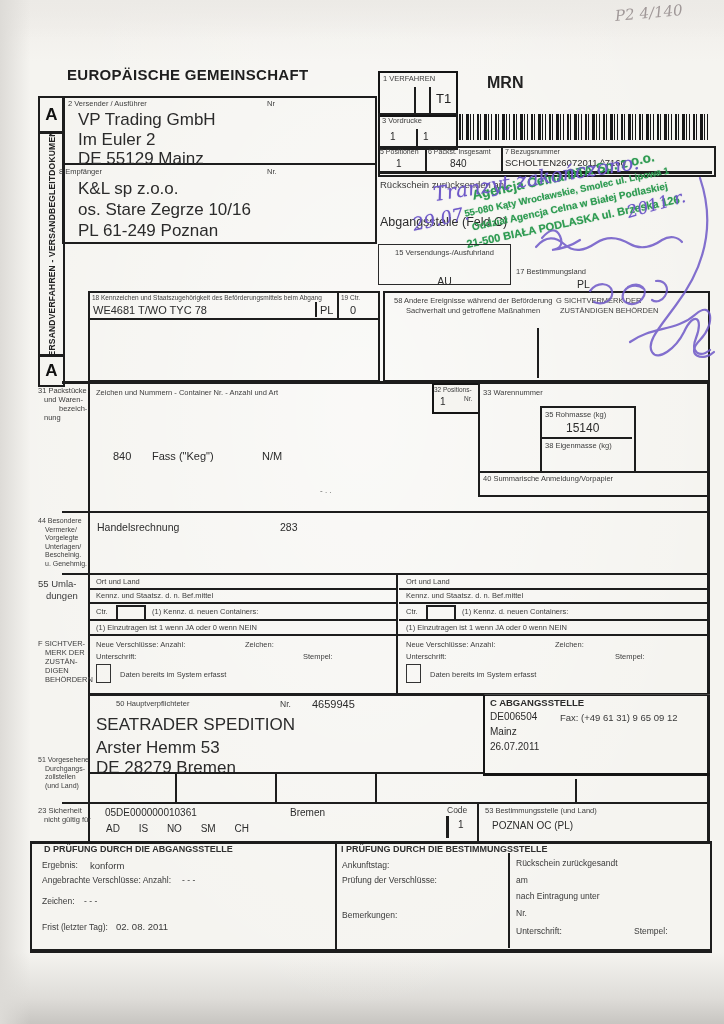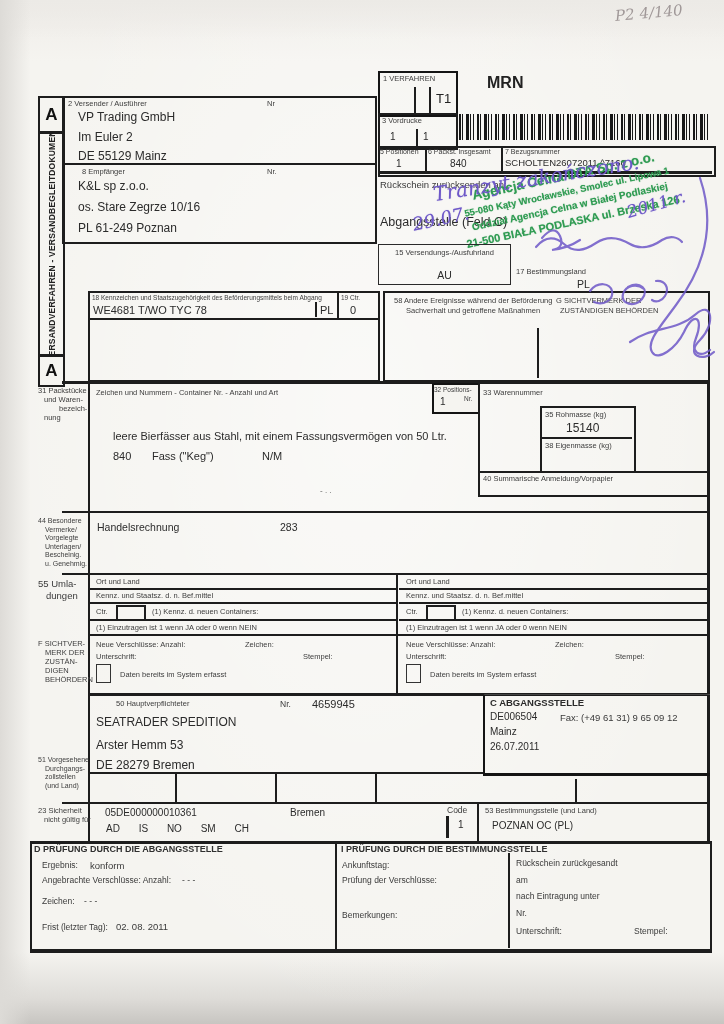--- a/index.html
+++ b/index.html
@@ -14,21 +14,21 @@
   .edgeT{position:absolute;left:0;top:0;width:100%;height:46px;
     background:linear-gradient(180deg,#eceae6 0%,rgba(245,244,240,0) 85%);}
   .a{position:absolute;white-space:nowrap;}
   .lbl{font-size:7.5px;color:#3d3d3d;}
   .lbl7{font-size:7px;color:#3d3d3d;}
   .lbl65{font-size:6.5px;color:#3d3d3d;}
   .lbl85{font-size:8.5px;color:#3a3a3a;}
   .lbl95{font-size:9.5px;color:#3a3a3a;}
   .val{font-size:11px;color:#2b2b2b;}
   .val10{font-size:10px;color:#2b2b2b;}
-  .val115{font-size:12px;color:#2b2b2b;}
+  .val115{font-size:17px;color:#2b2b2b;}
   .b2{border:2px solid #1d1d1d;}
   .b25{border:2.5px solid #141414;}
   .b15{border:1.5px solid #2a2a2a;}
   .hl{position:absolute;background:#1d1d1d;}
   .vl{position:absolute;background:#1d1d1d;}
   .bold{font-weight:bold;}
   .vstrip{writing-mode:vertical-rl;transform:rotate(180deg);font-weight:bold;
     font-size:8.5px;letter-spacing:.2px;color:#222;}
   .barcode{background:
     repeating-linear-gradient(90deg,#171717 0 2px,transparent 2px 3px,#171717 3px 4px,
@@ -44,35 +44,36 @@
 </style>
 </head>
 <body>
 
 <div class="page">
   <div class="edgeT"></div>
   <div class="edgeL"></div>
 
   <div class="a pencil" style="left:615px;top:4px;font-size:15px;transform:rotate(-5deg);">P2 4/140</div>
 
+  <div class="a bold" style="left:67px;top:66px;font-size:15px;color:#1e1e1e;letter-spacing:.3px;">EUROPÄISCHE GEMEINSCHAFT</div>
 
   <div class="a b2" style="left:38px;top:96px;width:23px;height:33px;text-align:center;line-height:33px;font-size:17px;font-weight:bold;color:#111;">A</div>
   <div class="a b2" style="left:38px;top:132px;width:23px;height:220px;display:flex;align-items:center;justify-content:center;overflow:hidden;">
     <span class="vstrip">VERSANDVERFAHREN - VERSANDBEGLEITDOKUMENT</span>
   </div>
   <div class="a b2" style="left:38px;top:355px;width:23px;height:28px;text-align:center;line-height:28px;font-size:17px;font-weight:bold;color:#111;">A</div>
 
   <div class="a b2" style="left:62px;top:96px;width:311px;height:144px;"></div>
   <div class="hl" style="left:62px;top:163px;width:313px;height:2px;"></div>
   <div class="a lbl" style="left:68px;top:99px;">2 Versender / Ausführer</div>
   <div class="a lbl" style="left:267px;top:99px;">Nr</div>
   <div class="a val115" style="left:78px;top:110px;">VP Trading GmbH</div>
   <div class="a val115" style="left:78px;top:130px;">Im Euler 2</div>
   <div class="a val115" style="left:78px;top:149px;">DE 55129 Mainz</div>
-  <div class="a lbl" style="left:82px;top:167px;">8 Empfänger</div>
+  <div class="a lbl" style="left:59px;top:167px;">8 Empfänger</div>
   <div class="a lbl" style="left:267px;top:167px;">Nr.</div>
   <div class="a val115" style="left:78px;top:179px;">K&amp;L sp z.o.o.</div>
   <div class="a val115" style="left:78px;top:200px;">os. Stare Zegrze 10/16</div>
   <div class="a val115" style="left:78px;top:221px;">PL 61-249 Poznan</div>
 
   <div class="a b25" style="left:378px;top:71px;width:76px;height:42px;"></div>
   <div class="a lbl" style="left:383px;top:74px;">1  VERFAHREN</div>
   <div class="vl" style="left:414px;top:87px;width:2px;height:26px;"></div>
   <div class="vl" style="left:429px;top:87px;width:2px;height:26px;"></div>
   <div class="a" style="left:436px;top:91px;font-size:13px;color:#222;">T1</div>
@@ -106,21 +107,21 @@
     <div style="font-size:10px;margin-top:4px;">Oddział Agencja Celna w Białej Podlaskiej</div>
     <div style="font-size:11px;margin-top:4px;">21-500 BIAŁA PODLASKA ul. Brzeska 126</div>
   </div>
 
   <div class="a ink" style="left:432px;top:166px;font-size:20px;transform:rotate(-9deg);">Tranzyt zakończono.</div>
   <div class="a ink" style="left:412px;top:208px;font-size:18px;transform:rotate(-12deg);">29.07.</div>
   <div class="a ink" style="left:626px;top:194px;font-size:17px;transform:rotate(-16deg);">2011 r.</div>
 
   <div class="a b15" style="left:378px;top:244px;width:131px;height:39px;text-align:center;">
     <div class="lbl" style="margin-top:3px;">15 Versendungs-/Ausfuhrland</div>
-    <div style="font-size:10.5px;color:#2b2b2b;margin-top:12px;">AU</div>
+    <div style="font-size:10.5px;color:#2b2b2b;margin-top:18px;">AU</div>
   </div>
   <div class="a lbl" style="left:516px;top:267px;">17 Bestimmungsland</div>
   <div class="a" style="left:577px;top:278px;font-size:10.5px;color:#2b2b2b;">PL</div>
 
   <div class="a b2" style="left:88px;top:291px;width:288px;height:87px;"></div>
   <div class="a lbl65" style="left:92px;top:294px;">18 Kennzeichen und Staatszugehörigkeit des Beförderungsmittels beim Abgang</div>
   <div class="a val" style="left:93px;top:304px;">WE4681 T/WO TYC 78</div>
   <div class="vl" style="left:315px;top:302px;width:2px;height:15px;"></div>
   <div class="a val" style="left:320px;top:304px;">PL</div>
   <div class="vl" style="left:337px;top:291px;width:2px;height:28px;"></div>
@@ -153,21 +154,20 @@
   <div class="vl" style="left:478px;top:383px;width:1.5px;height:114px;"></div>
   <div class="a lbl" style="left:483px;top:388px;">33 Warennummer</div>
   <div class="a b2" style="left:540px;top:406px;width:92px;height:63px;"></div>
   <div class="a lbl" style="left:545px;top:410px;">35 Rohmasse (kg)</div>
   <div class="a" style="left:566px;top:421px;font-size:12px;color:#2b2b2b;">15140</div>
   <div class="hl" style="left:540px;top:437px;width:92px;height:1.5px;"></div>
   <div class="a lbl" style="left:545px;top:441px;">38 Eigenmasse (kg)</div>
   <div class="hl" style="left:479px;top:471px;width:229px;height:1.5px;"></div>
   <div class="a lbl" style="left:483px;top:474px;">40 Summarische Anmeldung/Vorpapier</div>
   <div class="hl" style="left:479px;top:495px;width:229px;height:1.5px;"></div>
-  <div class="a val" style="left:113px;top:430px;">leere Bierfässer aus Stahl, mit einem Fassungsvermögen von 50 Ltr.</div>
   <div class="a val" style="left:113px;top:450px;">840</div>
   <div class="a val" style="left:152px;top:450px;">Fass ("Keg")</div>
   <div class="a val" style="left:262px;top:450px;">N/M</div>
   <div class="a" style="left:320px;top:486px;font-size:8px;color:#555;">- . .</div>
 
   <div class="hl" style="left:62px;top:511px;width:647px;height:1.5px;"></div>
   <div class="a lbl7" style="left:38px;top:517px;line-height:8.5px;">
     <div>44 Besondere</div>
     <div style="margin-left:7px;">Vermerke/</div>
     <div style="margin-left:7px;">Vorgelegte</div>
@@ -264,21 +264,21 @@
   <div class="vl" style="left:477px;top:802px;width:2px;height:39px;"></div>
   <div class="a lbl" style="left:485px;top:806px;">53 Bestimmungsstelle (und Land)</div>
   <div class="a val10" style="left:492px;top:820px;">POZNAN OC (PL)</div>
 
   <div class="hl" style="left:30px;top:841px;width:682px;height:2.5px;"></div>
   <div class="vl" style="left:30px;top:841px;width:1.5px;height:111px;"></div>
   <div class="vl" style="left:335px;top:841px;width:2px;height:111px;"></div>
   <div class="vl" style="left:710px;top:841px;width:2px;height:111px;"></div>
   <div class="hl" style="left:30px;top:949px;width:682px;height:3.5px;"></div>
 
-  <div class="a bold" style="left:34px;top:844px;font-size:9px;color:#2f2f2f;">D PRÜFUNG DURCH DIE ABGANGSSTELLE</div>
+  <div class="a bold" style="left:44px;top:844px;font-size:9px;color:#2f2f2f;">D PRÜFUNG DURCH DIE ABGANGSSTELLE</div>
   <div class="a lbl85" style="left:42px;top:860px;">Ergebnis:</div>
   <div class="a lbl95" style="left:90px;top:860px;">konform</div>
   <div class="a lbl85" style="left:42px;top:875px;">Angebrachte Verschlüsse: Anzahl:</div>
   <div class="a lbl85" style="left:182px;top:875px;">- - -</div>
   <div class="a lbl85" style="left:42px;top:896px;">Zeichen:</div>
   <div class="a lbl85" style="left:84px;top:896px;">- - -</div>
   <div class="a lbl85" style="left:42px;top:922px;">Frist (letzter Tag):</div>
   <div class="a lbl95" style="left:116px;top:921px;">02. 08. 2011</div>
 
   <div class="a bold" style="left:341px;top:844px;font-size:9px;color:#2f2f2f;">I PRÜFUNG DURCH DIE BESTIMMUNGSSTELLE</div>

